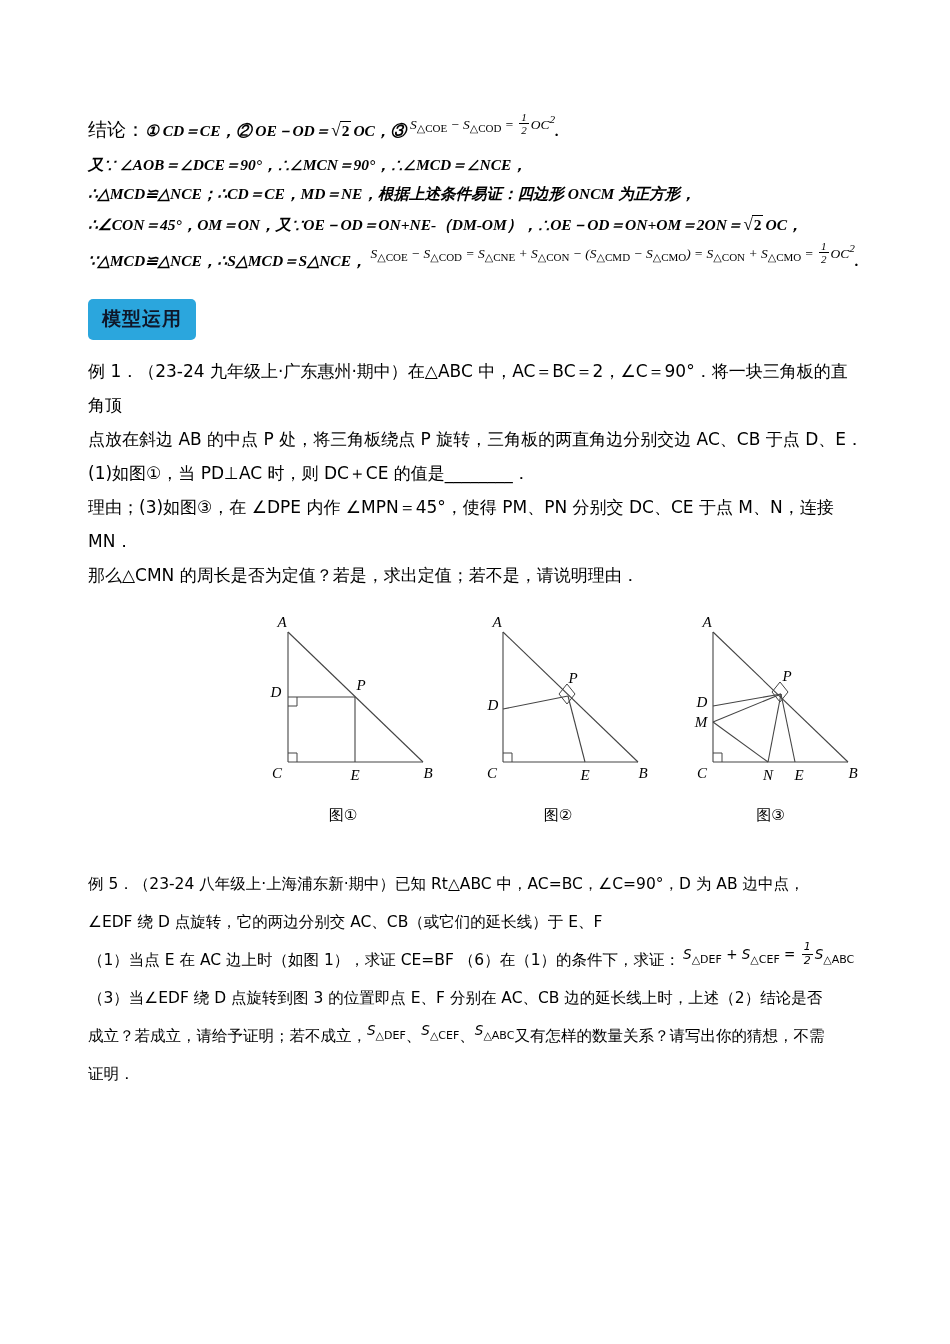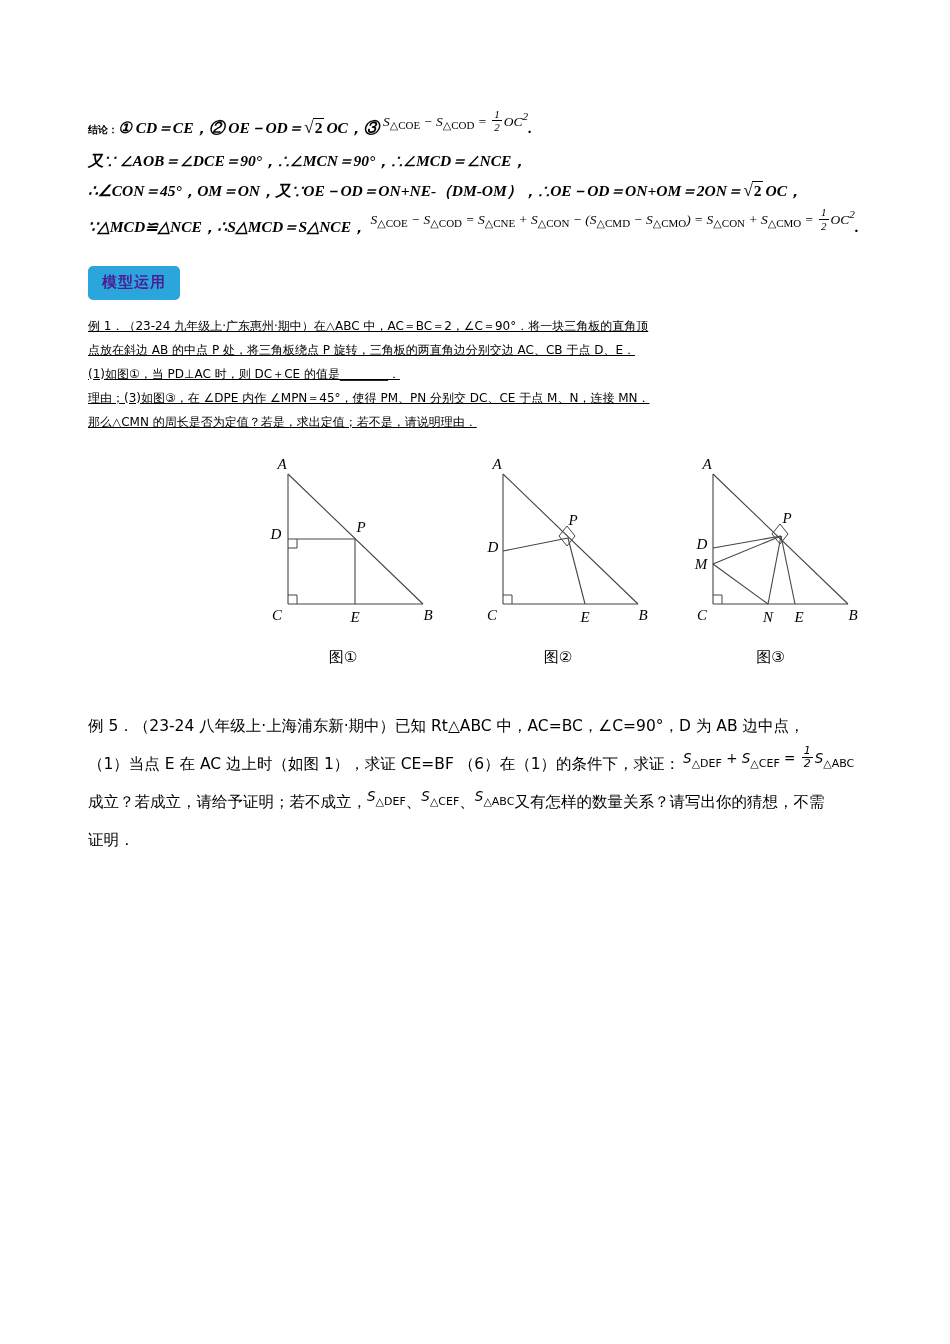--- a/index.html
+++ b/index.html
@@ -39,22 +39,22 @@
   .italic-bold {
     font-style: italic;
     font-weight: bold;
   }
   .cn {
     font-family: "DejaVu Sans", sans-serif;
     font-size: 15px;
   }
   .cnb {
     font-family: "DejaVu Sans", sans-serif;
-    font-weight: bold;
-    font-size: 10px;
+    font-weight: normal;
+    font-size: 19px;
   }
   .sqrt {
     display: inline-block;
     position: relative;
     padding-left: 1px;
   }
   .sqrt .rad {
     font-size: 17px;
   }
   .sqrt .under {
@@ -78,37 +78,36 @@
     border-bottom: 1px solid #000;
     padding: 0 2px;
   }
   .frac .den {
     display: block;
     padding: 0 2px;
   }
   .badge {
     display: inline-block;
     background: #2ba6dd;
-    color: #4c1d95;
+    color: #0f172a;
     font-family: "DejaVu Sans", sans-serif;
     font-weight: bold;
-    font-size: 15px;
+    font-size: 19px;
     padding: 7px 14px 8px 14px;
     border-radius: 5px;
     letter-spacing: 1px;
   }
   .sec-badge-wrap {
     margin-top: 18px;
     margin-bottom: 14px;
   }
   .para {
-    font-size: 12px;
+    font-size: 17px;
     line-height: 2.0;
     margin: 0;
-    text-decoration: underline;
   }
   .para2 {
     font-size: 15.5px;
     line-height: 2.45;
     margin: 0;
   }
   .figs {
     position: relative;
     margin-top: 22px;
     height: 230px;
@@ -136,20 +135,21 @@
 <div class="page">
   <div class="content">
 
     <div class="line" style="position:relative; line-height:2.1;">
       <span class="cnb">结论：</span><span class="italic-bold">① CD＝CE，</span><span class="italic-bold">② OE－OD＝</span><span class="sqrt"><span class="rad">√</span><span class="under bold">2</span></span><span class="italic-bold" style="margin-left:2px;">OC，</span><span class="italic-bold">③</span><span class="eqimg" style="display:inline-block; position:relative; top:-8px; margin-left:4px;">
         <span>S</span><sub class="sm">△COE</sub><span> − S</span><sub class="sm">△COD</sub><span> = </span><span class="frac"><span class="num">1</span><span class="den">2</span></span><span>OC</span><sup>2</sup>
       </span><span class="italic-bold">.</span>
     </div>
 
     <div class="line italic-bold">又∵ ∠AOB＝∠DCE＝90°，∴∠MCN＝90°，∴∠MCD＝∠NCE，</div>
+    <div class="line italic-bold">∴△MCD≌△NCE；∴CD＝CE，MD＝NE，根据上述条件易证：四边形 ONCM 为正方形，</div>
     <div class="line">
       <span class="italic-bold">∴∠CON＝45°，OM＝ON，又∵OE－OD＝ON+NE-（DM-OM），∴OE－OD＝ON+OM＝2ON＝</span><span class="sqrt"><span class="rad">√</span><span class="under bold">2</span></span><span class="italic-bold" style="margin-left:2px;">OC，</span>
     </div>
     <div class="line" style="line-height:2.6;">
       <span class="italic-bold">∵△MCD≌△NCE，∴S△MCD＝S△NCE，</span><span class="eqimg" style="display:inline-block; position:relative; top:-9px; margin-left:4px;">
         <span>S</span><sub class="sm">△COE</sub><span> − S</span><sub class="sm">△COD</sub><span> = S</span><sub class="sm">△CNE</sub><span> + S</span><sub class="sm">△CON</sub><span> − (S</span><sub class="sm">△CMD</sub><span> − S</span><sub class="sm">△CMO</sub><span>) = S</span><sub class="sm">△CON</sub><span> + S</span><sub class="sm">△CMO</sub><span> = </span><span class="frac"><span class="num">1</span><span class="den">2</span></span><span>OC</span><sup>2</sup>
       </span><span class="italic-bold">.</span>
     </div>
 
     <div class="sec-badge-wrap">
@@ -229,24 +229,26 @@
           <text x="126" y="166" text-anchor="middle">E</text>
           <text x="180" y="164" text-anchor="middle">B</text>
           <text x="114" y="67" text-anchor="middle">P</text>
         </svg>
         <div class="figcap" style="width:195px; margin-top:-2px;">图③</div>
       </div>
 
     </div>
 
     <div class="para2 cn" style="margin-top:22px;">例 5．（23-24 八年级上·上海浦东新·期中）已知 Rt△ABC 中，AC=BC，∠C=90°，D 为 AB 边中点，</div>
+    <div class="para2 cn">∠EDF 绕 D 点旋转，它的两边分别交 AC、CB（或它们的延长线）于 E、F</div>
     <div class="para2 cn">
       <span>（1）当点 E 在 AC 边上时（如图 1），求证 CE=BF （6）在（1）的条件下，求证：</span><span class="eqimg" style="display:inline-block; position:relative; top:-6px; margin-left:3px;">
         <span>S</span><sub class="sm">△DEF</sub><span> + S</span><sub class="sm">△CEF</sub><span> = </span><span class="frac"><span class="num">1</span><span class="den">2</span></span><span>S</span><sub class="sm">△ABC</sub>
       </span>
     </div>
+    <div class="para2 cn">（3）当∠EDF 绕 D 点旋转到图 3 的位置即点 E、F 分别在 AC、CB 边的延长线上时，上述（2）结论是否</div>
     <div class="para2 cn">
       <span>成立？若成立，请给予证明；若不成立，</span><span class="eqimg" style="display:inline-block; position:relative; top:-6px;"><span>S</span><sub class="sm">△DEF</sub></span><span>、</span><span class="eqimg" style="display:inline-block; position:relative; top:-6px;"><span>S</span><sub class="sm">△CEF</sub></span><span>、</span><span class="eqimg" style="display:inline-block; position:relative; top:-6px;"><span>S</span><sub class="sm">△ABC</sub></span><span>又有怎样的数量关系？请写出你的猜想，不需</span>
     </div>
     <div class="para2 cn">证明．</div>
 
   </div>
 </div>
 
 </body></html>

